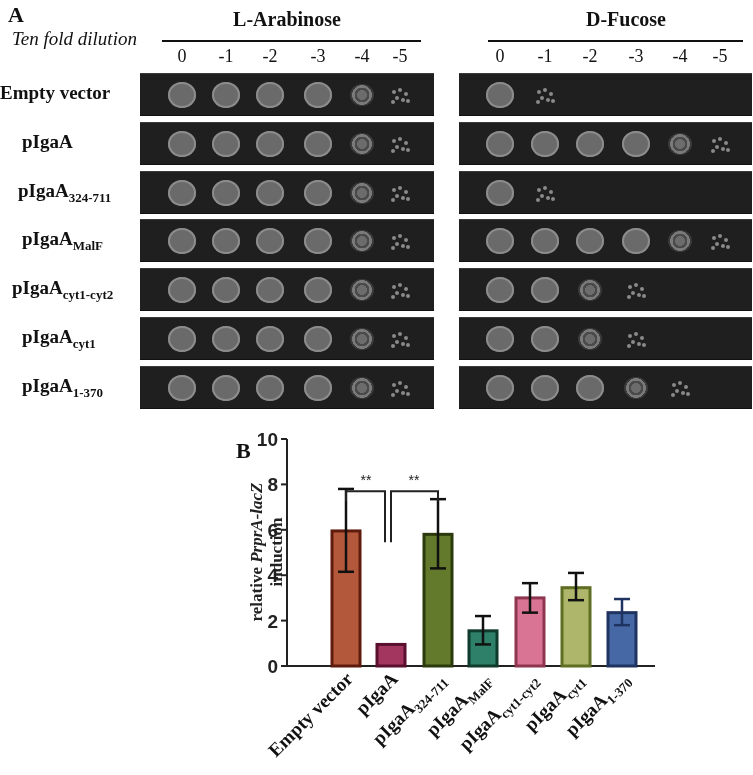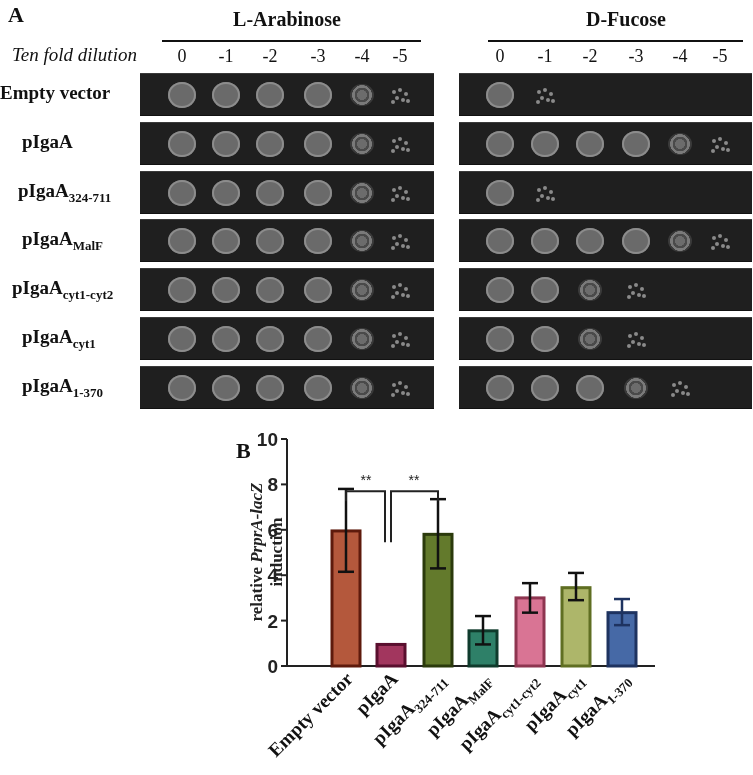--- a/index.html
+++ b/index.html
@@ -21,21 +21,21 @@
 </head>
 <body>
 
 <div class="abs panel-letter" style="left:8px;top:2px;">A</div>
 
 <div class="abs cond-title" style="left:140px;top:8px;width:294px;">L-Arabinose</div>
 <div class="abs cond-rule" style="left:162px;top:40px;width:259px;"></div>
 <div class="abs cond-title" style="left:479px;top:8px;width:294px;">D-Fucose</div>
 <div class="abs cond-rule" style="left:488px;top:40px;width:255px;"></div>
 
-<div class="abs dil-label" style="left:12px;top:44px;">Ten fold dilution</div>
+<div class="abs dil-label" style="left:12px;top:28px;">Ten fold dilution</div>
 
 <div id="dil-left">
     <div class="abs dil-tick" style="left: 167px; top: 46px;">0</div>
     <div class="abs dil-tick" style="left: 211px; top: 46px;">-1</div>
     <div class="abs dil-tick" style="left: 255px; top: 46px;">-2</div>
     <div class="abs dil-tick" style="left: 303px; top: 46px;">-3</div>
     <div class="abs dil-tick" style="left: 347px; top: 46px;">-4</div>
     <div class="abs dil-tick" style="left: 385px; top: 46px;">-5</div>
   </div>
 <div id="dil-right">

